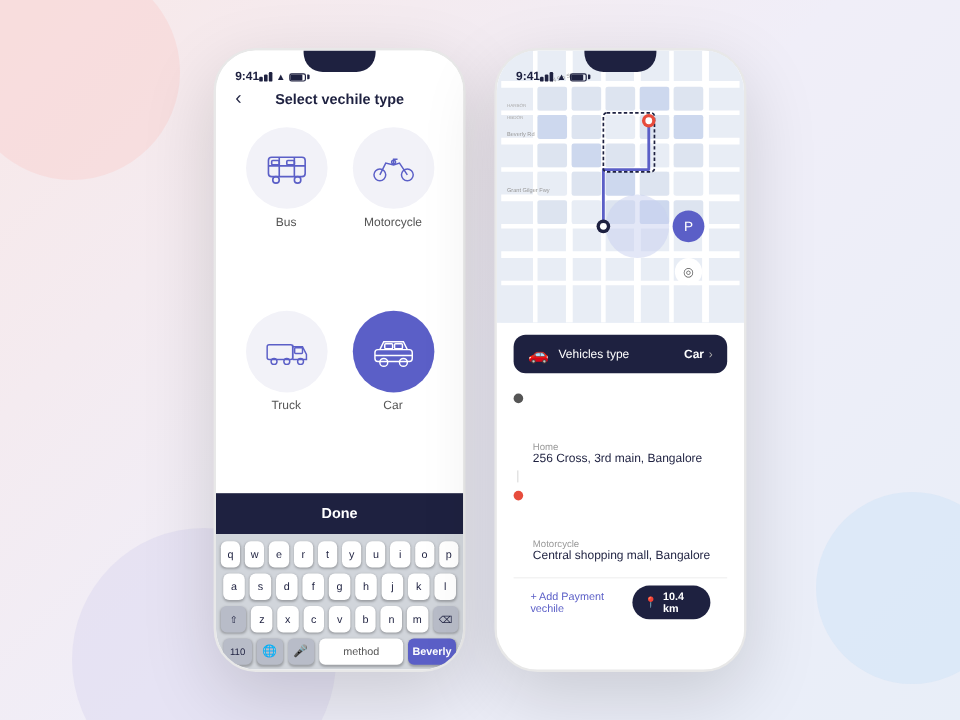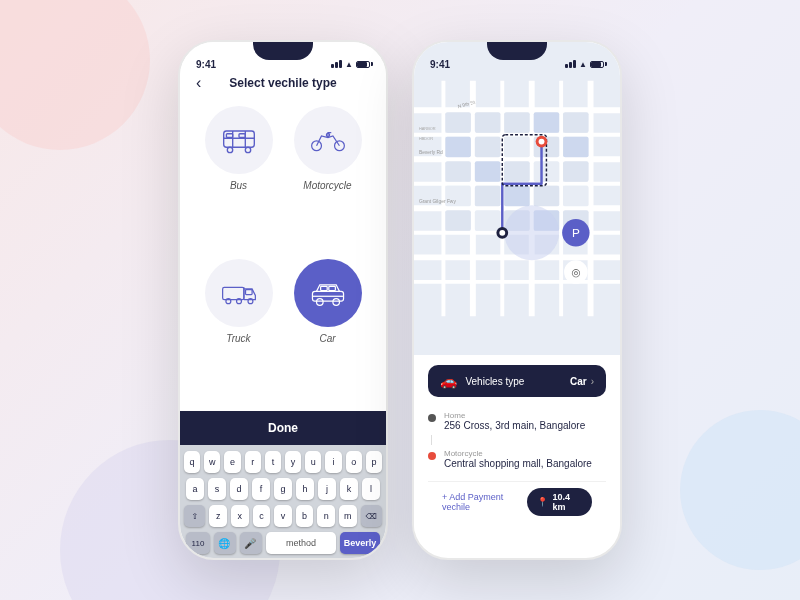--- a/index.html
+++ b/index.html
@@ -67,21 +67,20 @@
       width: 60px; height: 18px;
       background: #1e2140;
       border-radius: 0 0 16px 16px;
       z-index: 10;
     }
 
     
     .status-bar {
       background: #fff;
       display: flex;
-      justify-content: space-between;
       align-items: center;
       padding: 20px 16px 2px;
       font-size: 9px;
       font-weight: 600;
       color: #1e2140;
       height: 26px;
     }
     .status-bar .time { font-size: 10px; font-weight: 700; }
     .status-icons { display: flex; gap: 3px; align-items: center; }
     .signal-bar { width: 3px; background: #1e2140; border-radius: 1px; }
@@ -135,21 +134,20 @@
       font-weight: 600;
       color: #1e2140;
     }
 
     .vehicle-grid {
       display: grid;
       grid-template-columns: 1fr 1fr;
       gap: 12px;
       padding: 8px 20px 12px;
       flex: 1;
-      font-style: italic;
     }
     .vehicle-item {
       display: flex;
       flex-direction: column;
       align-items: center;
       gap: 6px;
       cursor: pointer;
     }
     .vehicle-circle {
       width: 68px; height: 68px;
@@ -282,21 +280,21 @@
       padding: 4px 0;
     }
     .loc-dot {
       width: 8px; height: 8px;
       border-radius: 50%;
       margin-top: 3px;
       flex-shrink: 0;
     }
     .loc-dot.home { background: #555; }
     .loc-dot.dest { background: #e74c3c; }
-    .loc-text-group { display: flex; flex-direction: column; }
+    .loc-text-group { display: flex; flex-direction: column; margin-top: 43px; }
     .loc-sublabel { font-size: 8px; color: #999; }
     .loc-address { font-size: 10px; font-weight: 400; color: #1e2140; }
 
     .connector-line {
       width: 1px;
       height: 10px;
       background: #ddd;
       margin-left: 3px;
     }
 

